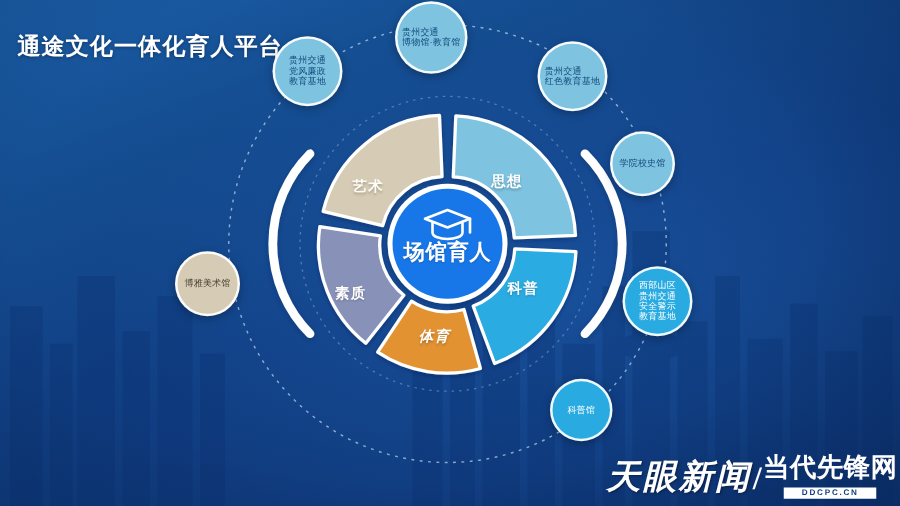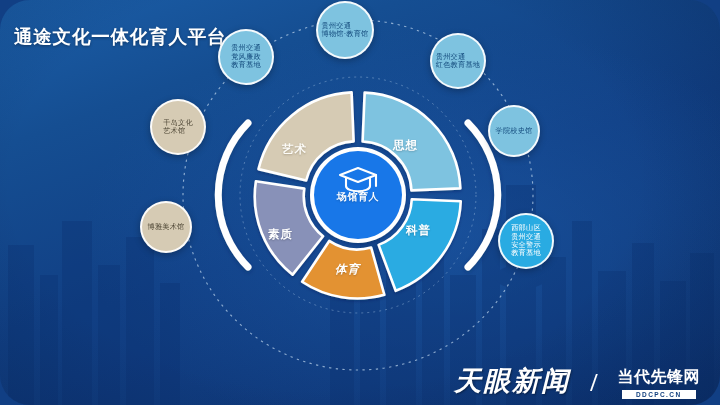--- a/index.html
+++ b/index.html
@@ -8,21 +8,20 @@
     font-family:"Liberation Sans","DejaVu Sans",sans-serif;
     background:#113f84;
     position:relative;
   }
   #stage {
     position:absolute; inset:0; width:720px; height:405px;
     background:
       radial-gradient(ellipse 520px 300px at 62% 58%, rgba(30,95,175,.55) 0%, rgba(17,63,132,0) 70%),
       linear-gradient(160deg, #1b5ea8 0%, #154e92 22%, #113f84 52%, #0e3473 100%);
     overflow:hidden;
-    border-radius:30px;
   }
   
   .skyline { position:absolute; bottom:0; left:0; width:720px; height:280px; opacity:.30; }
   .vignette {
     position:absolute; inset:0;
     background:radial-gradient(ellipse 700px 460px at 45% 45%, rgba(0,0,0,0) 45%, rgba(4,26,62,.55) 100%);
     pointer-events:none;
   }
   .title {
     position:absolute; left:14px; top:24px;
@@ -38,42 +37,42 @@
     position:absolute; border-radius:50%;
     display:flex; align-items:center; justify-content:center;
     text-align:left; line-height:1.18;
     border:2.2px solid rgba(255,255,255,.92);
     box-shadow:0 2px 7px rgba(0,0,0,.28);
     font-size:7.2px; letter-spacing:.2px;
     padding:2px;
   }
   .node span { display:block; }
   .watermark {
-    position:absolute; right:20px; bottom:6px;
-    display:flex; align-items:flex-end; gap:20px;
+    position:absolute; right:2px; bottom:6px;
+    display:flex; align-items:flex-end; gap:1px;
     font-family:"Liberation Serif","DejaVu Serif",serif;
   }
   .wm-main {
     color:#fff; font-size:27px; font-weight:700; font-style:italic;
     letter-spacing:2px; text-shadow:1px 1px 2px rgba(0,0,0,.4);
   }
   .wm-sep { color:#fff; font-size:26px; font-weight:700; padding-bottom:1px; }
   .wm-right { display:flex; flex-direction:column; align-items:center; }
   .wm-sub {
-    color:#fff; font-size:16px; font-weight:700; letter-spacing:.5px;
+    color:#fff; font-size:21px; font-weight:700; letter-spacing:.5px;
     font-family:"Liberation Sans",sans-serif;
   }
   .wm-url {
     background:#fff; color:#12407f; font-size:6.5px; font-weight:700;
     letter-spacing:1.4px; padding:1px 14px; margin-top:2px;
     font-family:"Liberation Sans",sans-serif;
   }
   .center-label {
     position:absolute; color:#fff; font-weight:700; text-align:center;
-    line-height:1.28; font-size:10px; letter-spacing:.6px;
+    line-height:1.28; font-size:17px; letter-spacing:.6px;
     text-shadow:0 1px 2px rgba(0,0,0,.18);
   }
   .seg-label {
     position:absolute; color:#fff; font-weight:700; font-size:11.5px;
     letter-spacing:1px; text-shadow:0 1px 2px rgba(0,0,0,.22);
   }
   .seg-label.dark { color:#fdfcf8; text-shadow:0 1px 2px rgba(90,80,60,.35); }
 </style>
 </head>
 <body>
@@ -174,29 +173,28 @@
         </div>
       </div>
     <div class="node" id="node-4" style="left: 368px; top: 218px; width: 56px; height: 56px; background: rgb(41, 171, 226); color: rgb(255, 255, 255);">
         <div>
           <span>西部山区</span>
           <span>贵州交通</span>
           <span>安全警示</span>
           <span>教育基地</span>
         </div>
       </div>
+    <div class="node" id="node-5" style="left: 310px; top: 308px; width: 50px; height: 50px; background: rgb(41, 171, 226); color: rgb(255, 255, 255);">
+        <div>
+          <span>科普馆</span>
+        </div>
+      </div>
     <div class="node" id="node-8" style="left: 10px; top: 206px; width: 52px; height: 52px; background: rgb(214, 203, 180); color: rgb(74, 67, 50);">
         <div>
           <span>博雅美术馆</span>
-        </div>
-      </div>
-    <div class="node" id="node-9" style="left: 20px; top: 104px; width: 56px; height: 56px; background: rgb(214, 203, 180); color: rgb(74, 67, 50);">
-        <div>
-          <span>千岛文化</span>
-          <span>艺术馆</span>
         </div>
       </div>
     <div class="node" id="node-10" style="left: 88px; top: 34px; width: 56px; height: 56px; background: rgb(126, 195, 224); color: rgb(19, 74, 124);">
         <div>
           <span>贵州交通</span>
           <span>党风廉政</span>
           <span>教育基地</span>
         </div>
       </div>
   </div>

